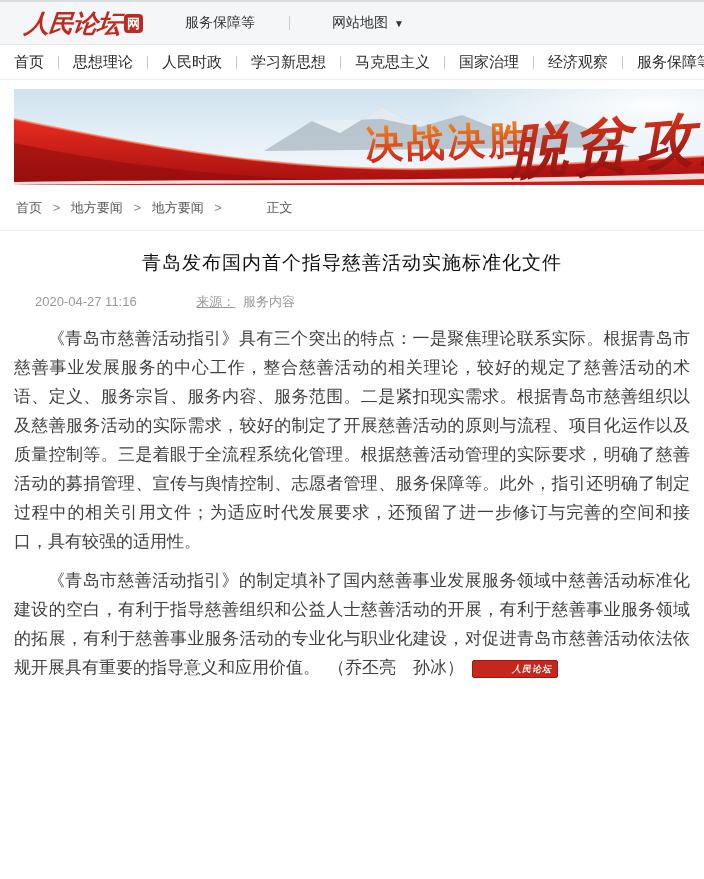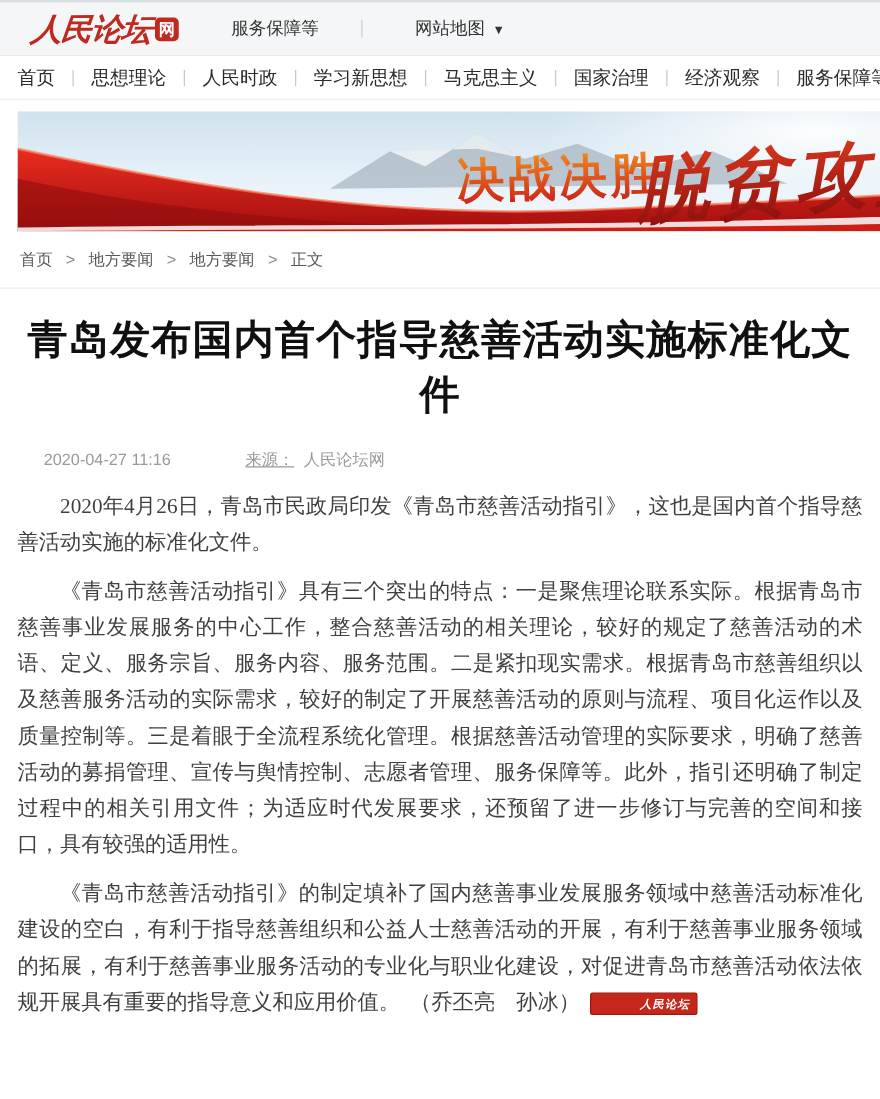--- a/index.html
+++ b/index.html
@@ -40,31 +40,31 @@
   .nav-item { cursor:pointer; }
   .nav-sep { width:1px; height:13px; background:#c9c9c9; margin:0 14px; }
 
   
   .banner { margin:9px 0 0 14px; width:920px; height:96px; cursor:pointer; }
   .banner svg { display:block; }
 
   
   .breadcrumb { margin:14px 0 0 16px; font-size:13px; color:#595959; }
   .crumb { cursor:pointer; }
-  .crumb-current { cursor:default; }
+  .crumb-current { cursor:default;margin-left:34px; }
   .crumb-sep { color:#8a8a8a; margin:0 7px; }
 
   .rule { width:704px; border-bottom:1px solid #ebebeb; margin-top:13px; }
 
   
   .article { width:676px; margin-left:14px; }
   .article-title {
     margin-top:19px; text-align:center;
     font-family:"Liberation Serif","DejaVu Serif",serif;
-    font-weight:bold; font-size:32px; color:#101010; letter-spacing:1px;
+    font-weight:normal; font-size:19px; color:#101010; letter-spacing:1px;
   }
   .article-meta { margin-top:17px; padding-left:21px; font-size:13px; color:#999; }
   .meta-source-label { margin-left:56px;text-decoration:underline; }
   .meta-source { margin-left:4px; color:#999; }
 
   .article-body {
     margin-top:13px;
     font-family:"Liberation Serif","DejaVu Serif",serif;
     font-size:17px; line-height:29px; color:#3f3f3f; text-align:justify;
   }
@@ -164,23 +164,22 @@
   </div>
 
   <div class="rule"></div>
 
   <div class="article">
     <h1 class="article-title">青岛发布国内首个指导慈善活动实施标准化文件</h1>
 
     <div class="article-meta">
       <span>2020-04-27 11:16</span>
       <span class="meta-source-label">来源：</span>
-      <span class="meta-source">人民论坛网</span>
+      <span class="meta-source">服务内容</span>
     </div>
 
     <div class="article-body">
-      <p>2020年4月26日，青岛市民政局印发《青岛市慈善活动指引》，这也是国内首个指导慈善活动实施的标准化文件。</p>
       <p>《青岛市慈善活动指引》具有三个突出的特点：一是聚焦理论联系实际。根据青岛市慈善事业发展服务的中心工作，整合慈善活动的相关理论，较好的规定了慈善活动的术语、定义、服务宗旨、服务内容、服务范围。二是紧扣现实需求。根据青岛市慈善组织以及慈善服务活动的实际需求，较好的制定了开展慈善活动的原则与流程、项目化运作以及质量控制等。三是着眼于全流程系统化管理。根据慈善活动管理的实际要求，明确了慈善活动的募捐管理、宣传与舆情控制、志愿者管理、服务保障等。此外，指引还明确了制定过程中的相关引用文件；为适应时代发展要求，还预留了进一步修订与完善的空间和接口，具有较强的适用性。</p>
       <p><span>《青岛市慈善活动指引》的制定填补了国内慈善事业发展服务领域中慈善活动标准化建设的空白，有利于指导慈善组织和公益人士慈善活动的开展，有利于慈善事业服务领域的拓展，有利于慈善事业服务活动的专业化与职业化建设，对促进青岛市慈善活动依法依规开展具有重要的指导意义和应用价值。</span><span class="authors">（乔丕亮　孙冰）</span><span class="stamp">人民论坛</span></p>
     </div>
   </div>
 
 </div>
 
 </body></html>

